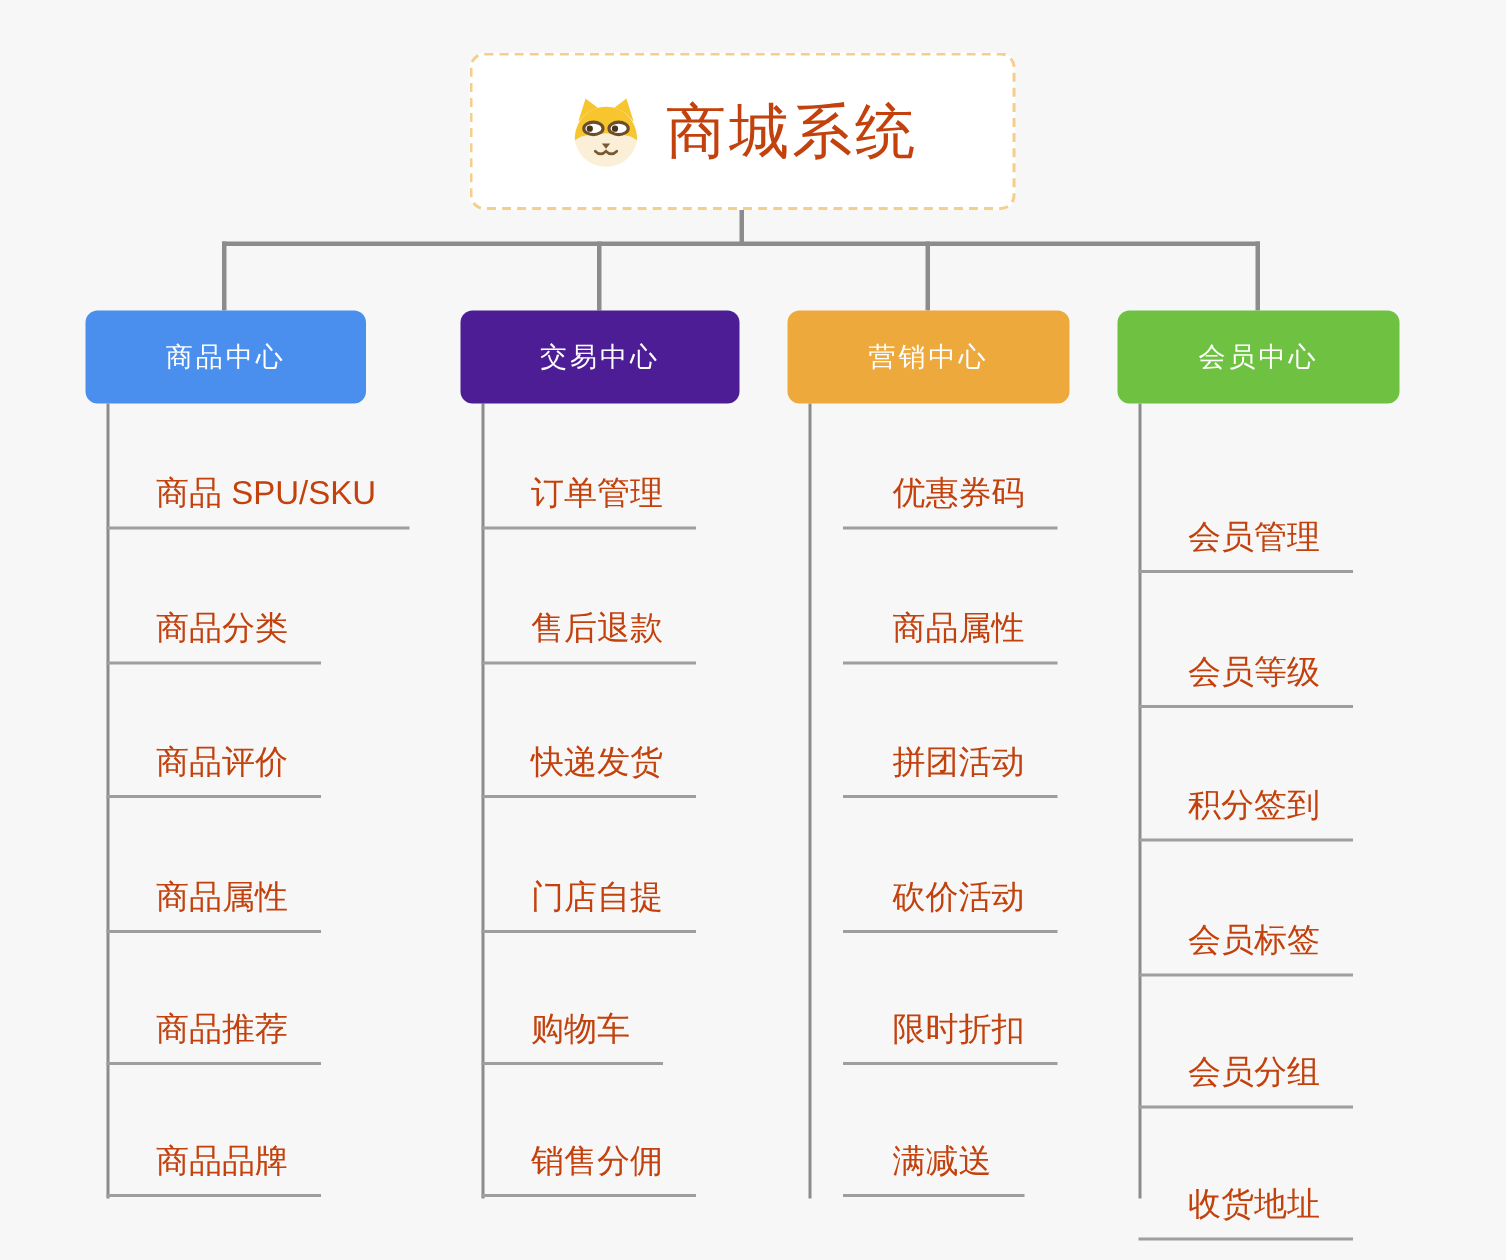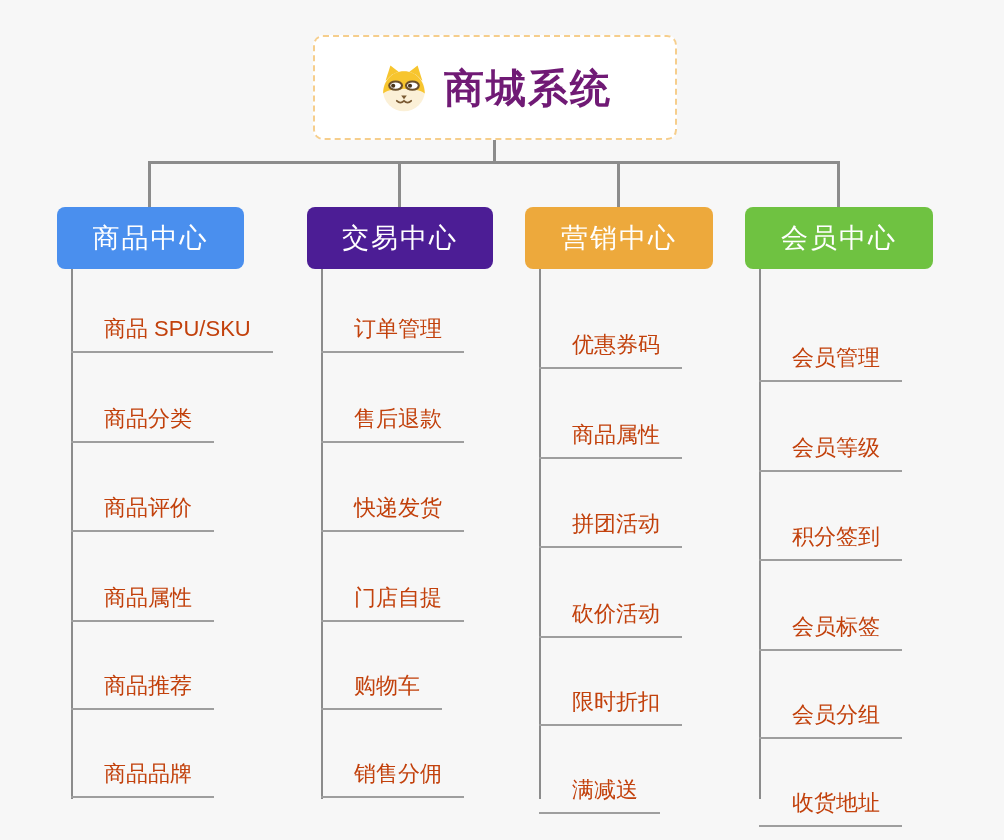--- a/index.html
+++ b/index.html
@@ -12,55 +12,55 @@
   .canvas{position:absolute;inset:0;}
 
   
   .root-node{
     position:absolute;left:313px;top:35px;width:364px;height:105px;
     background:#ffffff;border:2px dashed #f6ce8c;border-radius:10px;
     box-sizing:border-box;
     display:flex;align-items:center;justify-content:center;gap:14px;
   }
   .root-label{
-    font-size:40px;font-weight:700;color:#701a75;letter-spacing:2px;
+    font-size:40px;font-weight:400;color:#c2410c;letter-spacing:2px;
     line-height:1;white-space:nowrap;
   }
   .dog-icon{display:inline-flex;line-height:0;}
 
   
   .conn{position:absolute;background:#8c8c8c;}
   .root-drop{left:493px;top:140px;width:3px;height:23px;}
   .h-line{left:148px;top:161px;width:692px;height:3px;}
   .drop{top:161px;width:3px;height:46px;}
   .drop-0{left:148px;} .drop-1{left:398px;} .drop-2{left:617px;} .drop-3{left:837px;}
   .spine{top:269px;width:2px;height:530px;}
   .spine-0{left:71px;} .spine-1{left:321px;} .spine-2{left:539px;} .spine-3{left:759px;}
 
   
   .branch-box{
     position:absolute;top:207px;height:62px;border-radius:8px;
     display:flex;align-items:center;justify-content:center;
-    color:#ffffff;font-size:27px;font-weight:500;letter-spacing:2px;
+    color:#ffffff;font-size:18px;font-weight:500;letter-spacing:2px;
     box-sizing:border-box;white-space:nowrap;
   }
   .bb-0{left:57px;width:187px;}
   .bb-1{left:307px;width:186px;}
   .bb-2{left:525px;width:188px;}
   .bb-3{left:745px;width:188px;}
 
   
   .child{
     position:absolute;
     padding:0 22px 9px 33px;
     font-size:22px;line-height:27px;color:#c2410c;
     border-bottom:2px solid #9e9e9e;
     white-space:nowrap;box-sizing:border-box;
   }
-  .col-0{left:71px;} .col-1{left:321px;} .col-2{left:539px;margin-top:16px;} .col-3{left:759px;margin-top:29px;}
+  .col-0{left:71px;} .col-1{left:321px;} .col-2{left:562px;} .col-3{left:759px;margin-top:29px;}
   .row-0{top:315px;} .row-1{top:405px;} .row-2{top:494px;}
   .row-3{top:584px;} .row-4{top:672px;} .row-5{top:760px;}
 </style>
 </head>
 <body>
 
 <div class="canvas">
 
   <div class="root-node">
     <span class="dog-icon">

